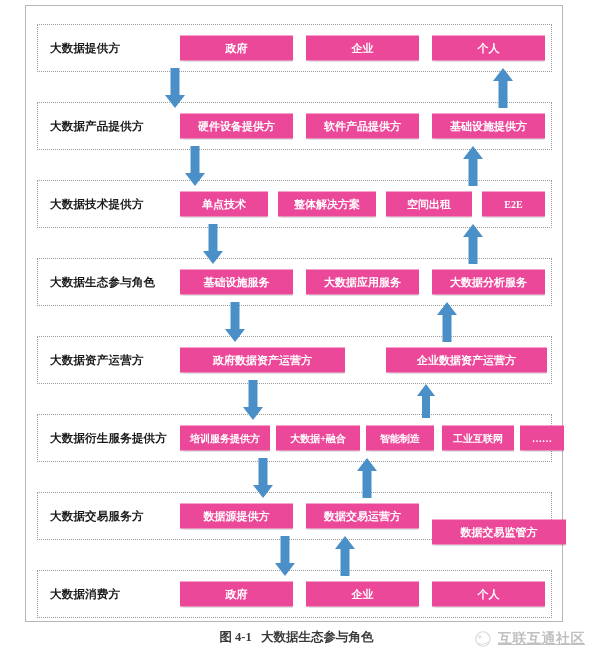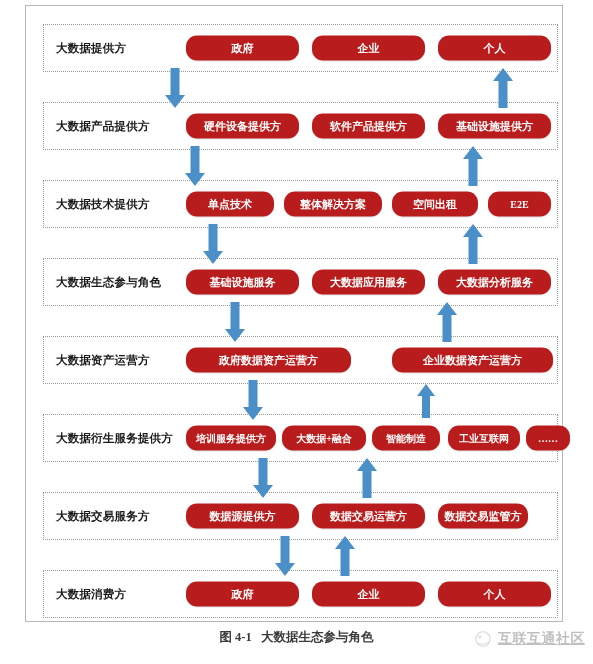--- a/index.html
+++ b/index.html
@@ -32,21 +32,21 @@
     position: absolute;
     left: 0;
     top: 0;
     width: 538px;
     height: 617px;
   }
 
   
   .row-band {
     position: absolute;
-    left: 17px;
+    left: 11px;
     width: 515px;
     height: 48px;
     border: 1px dotted #9a9a9a;
     box-sizing: border-box;
     background: transparent;
   }
   .row-label {
     position: absolute;
     left: 12px;
     top: 50%;
@@ -59,22 +59,22 @@
     letter-spacing: .2px;
   }
 
   
   .node {
     position: absolute;
     top: 50%;
     transform: translateY(-50%);
     height: 25px;
     line-height: 25px;
-    border-radius: 11px;
-    background: #b91c1c;
+    border-radius: 0;
+    background: #ec4899;
     color: #ffffff;
     font-family: "Liberation Serif", "DejaVu Serif", serif;
     font-weight: bold;
     font-size: 11px;
     text-align: center;
     white-space: nowrap;
     box-shadow: 0 1px 1px rgba(0,0,0,.12);
     overflow: hidden;
   }
   .node.small { font-size: 10px; }
@@ -162,21 +162,21 @@
       <div class="node small" style="left:238px;width:84px;">大数据+融合</div>
       <div class="node small" style="left:328px;width:68px;">智能制造</div>
       <div class="node small" style="left:404px;width:72px;">工业互联网</div>
       <div class="node small" style="left:482px;width:44px;">……</div>
     </div>
 
     <div class="row-band" style="top:486px;">
       <span class="row-label">大数据交易服务方</span>
       <div class="node" style="left:142px;width:113px;">数据源提供方</div>
       <div class="node" style="left:268px;width:113px;">数据交易运营方</div>
-      <div class="node" style="left:394px;width:90px;">数据交易监管方</div>
+      <div class="node" style="left:394px;width:134px;margin-top:16px;">数据交易监管方</div>
     </div>
 
     <div class="row-band" style="top:564px;">
       <span class="row-label">大数据消费方</span>
       <div class="node" style="left:142px;width:113px;">政府</div>
       <div class="node" style="left:268px;width:113px;">企业</div>
       <div class="node" style="left:394px;width:113px;">个人</div>
     </div>
 
     <svg class="arrow" style="left:138px;top:62px;" width="22" height="40" viewBox="0 0 22 40">

